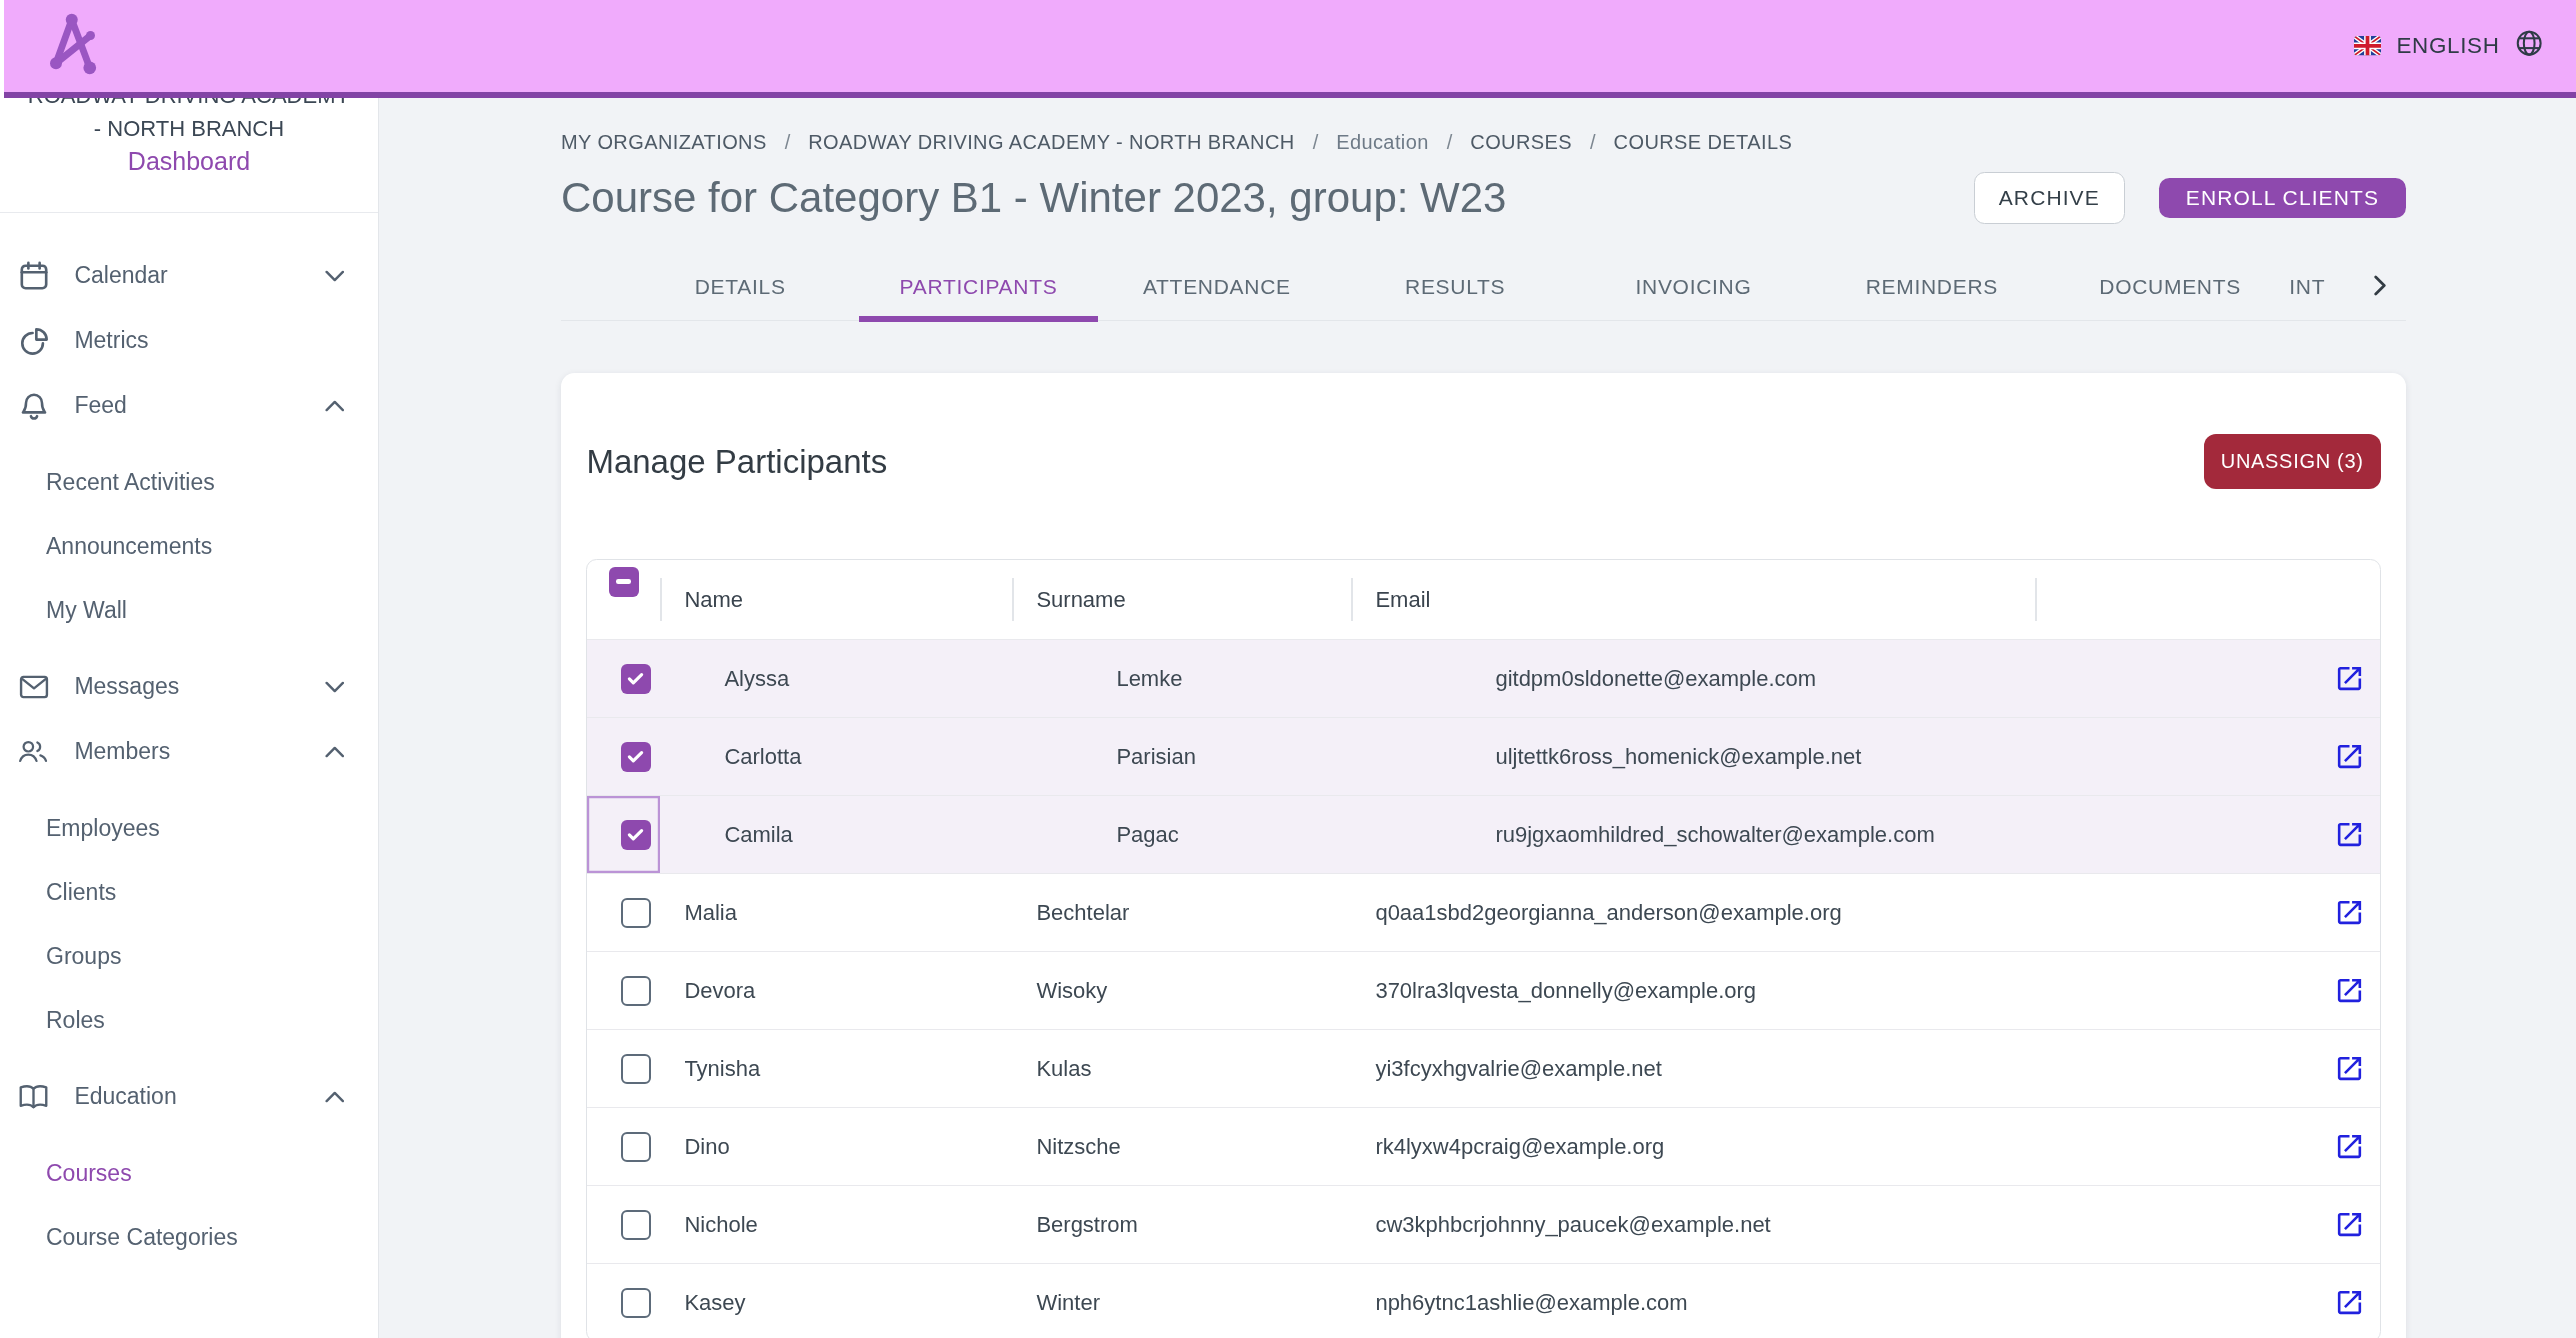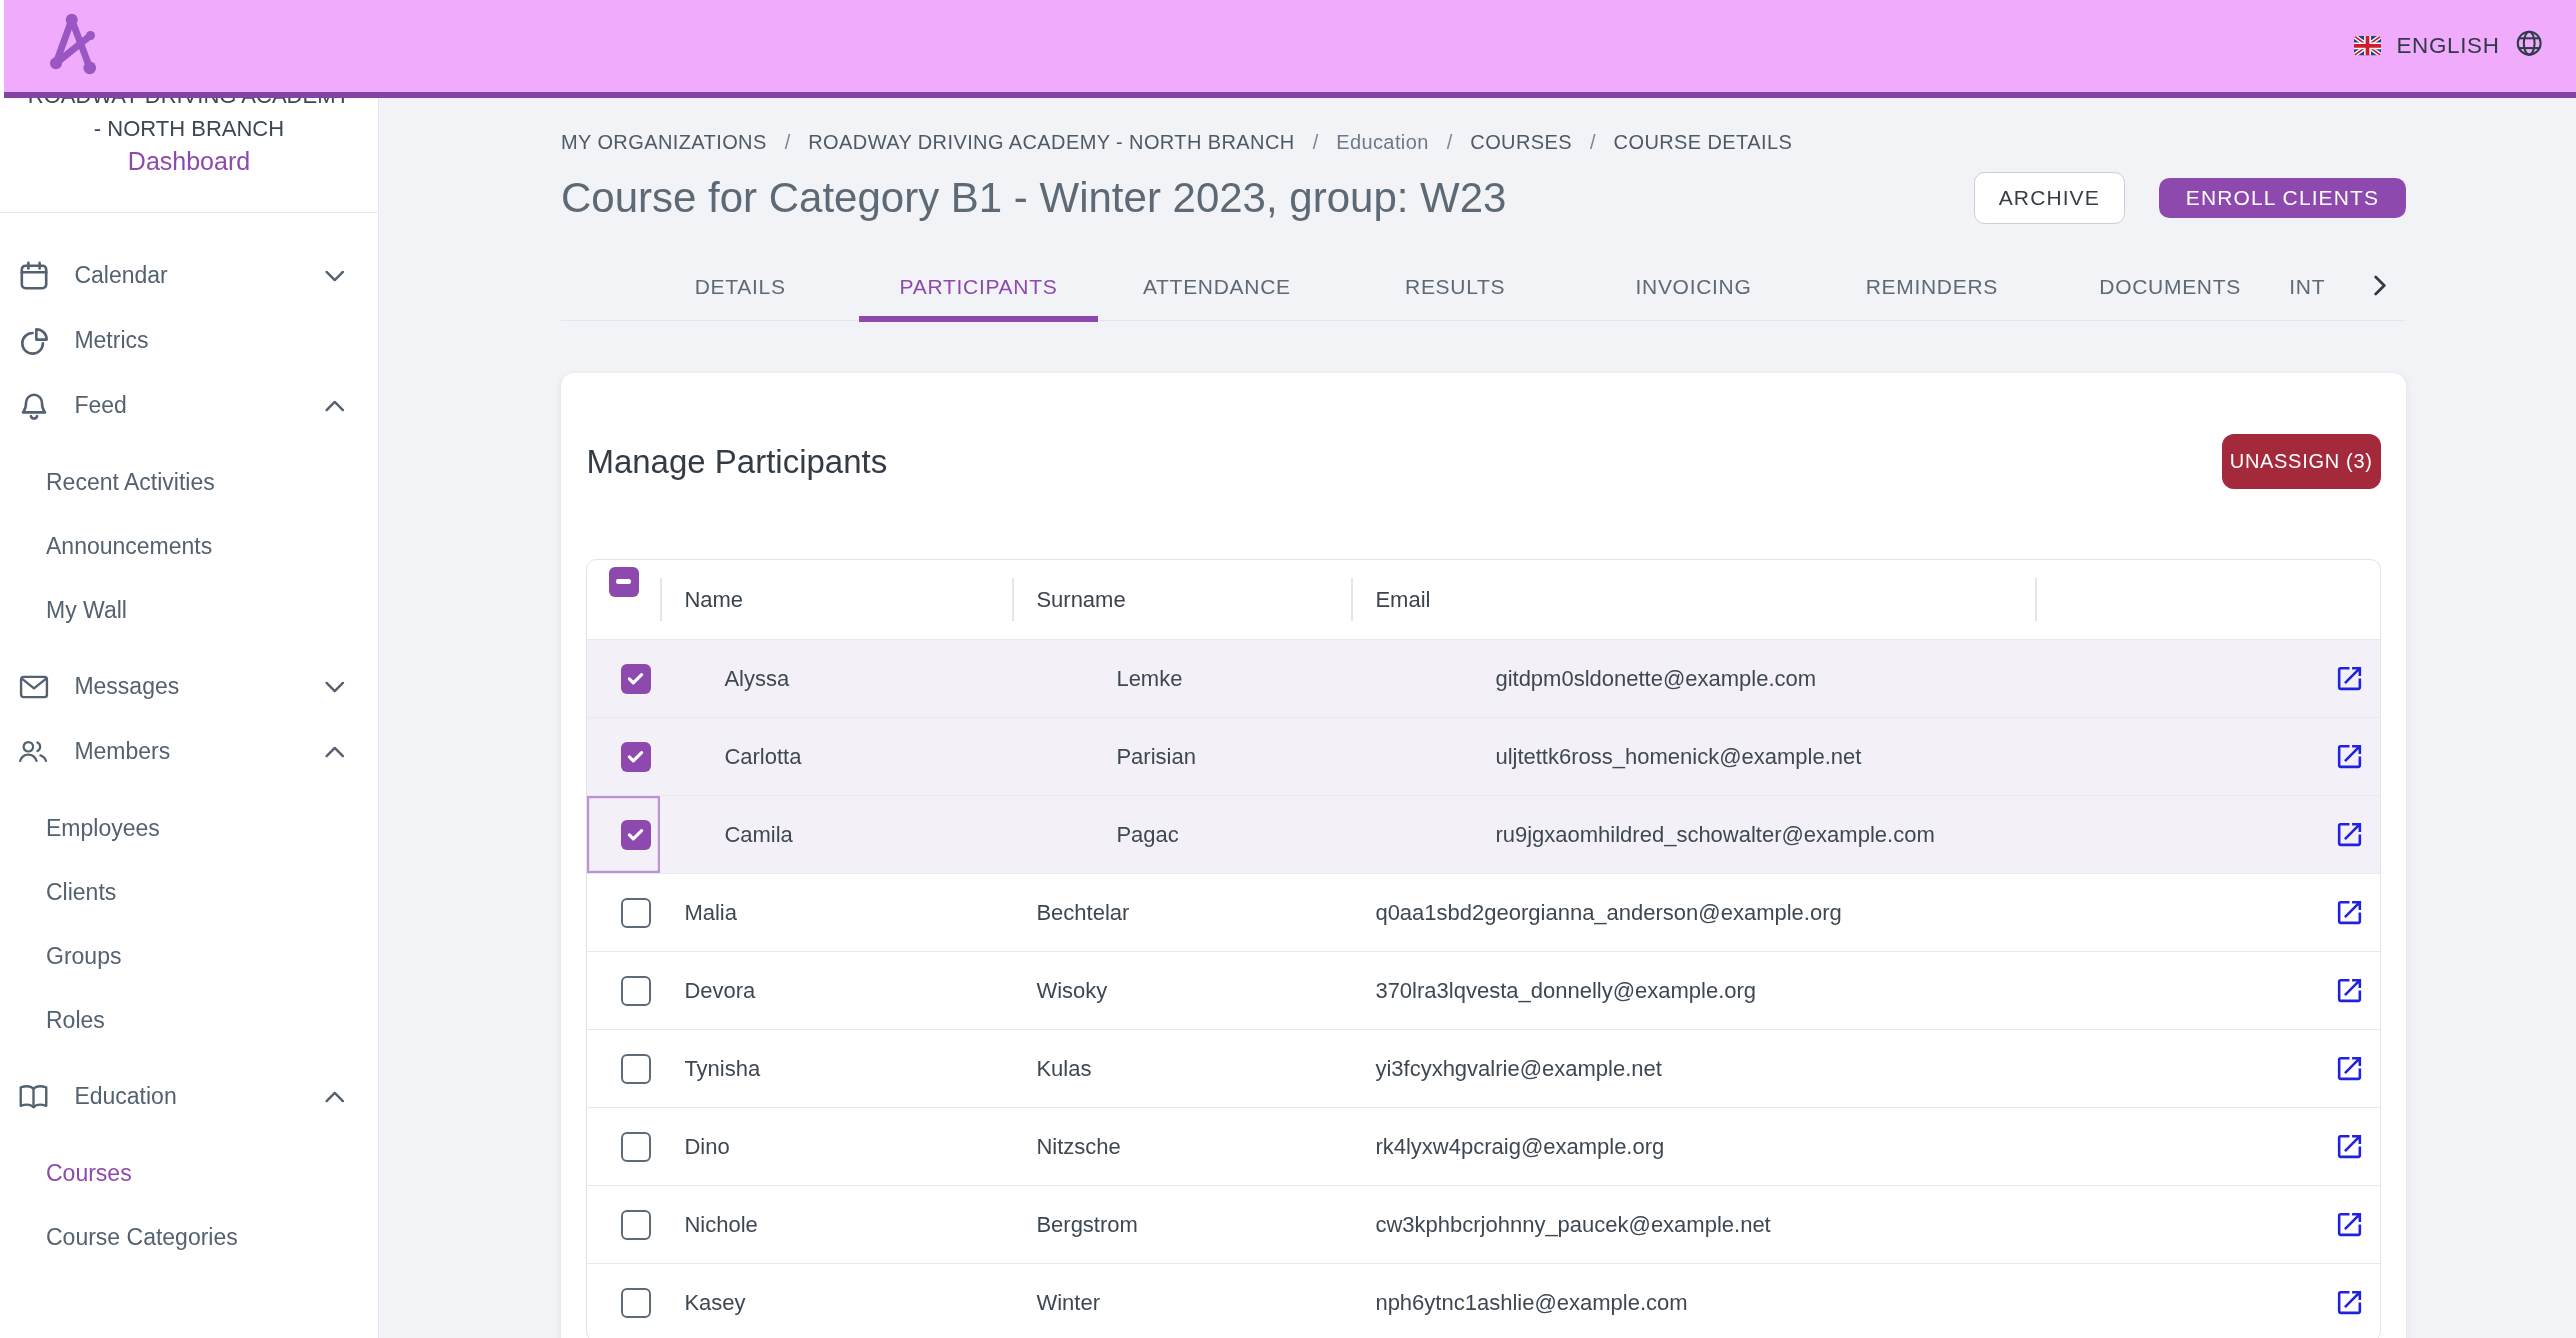--- a/index.html
+++ b/index.html
@@ -63,21 +63,21 @@
   .tab.clipped { width:66px; justify-content:flex-start; overflow:hidden; }
   .tabs-scroll { width:52px; height:66px; display:flex; align-items:center; justify-content:center; cursor:pointer; color:#333c44; }
   
   .card {
     margin-top:52px; background:#fff; border-radius:13.5px;
     box-shadow:0 2.2px 7.5px rgba(30,40,60,0.10); padding:60px 25.4px 45px 25.4px;
     min-height:973px;
   }
   .card-header { display:flex; align-items:center; justify-content:space-between; height:57px; }
   .card-title { font-size:33px; font-weight:400; color:#333c44; }
-  .btn-danger { height:55px; padding:0 8px; background:#a3293b; color:#fff; font-size:20px; letter-spacing:0.7px; border-radius:12px; }
+  .btn-danger { height:55px; padding:0 17px; background:#a3293b; color:#fff; font-size:20px; letter-spacing:0.7px; border-radius:12px; }
   
   .table { margin-top:69px; border:1.5px solid #e0e3e7; border-radius:10.5px; overflow:hidden; background:#fff; }
   .thead, .trow { display:grid; grid-template-columns:73px 352px 339px 684px 1fr; align-items:center; }
   .thead { height:79px; }
   .th { font-size:22px; color:#3a444e; padding-left:24px; position:relative; height:43px; display:flex; align-items:center; }
   .th.divided::before { content:''; position:absolute; left:0; top:0; bottom:0; width:1.5px; background:#e2e5e9; }
   .th-check, .td-check { display:flex; align-items:center; justify-content:center; padding-left:0; align-self:stretch; }
   .trow { height:78px; border-top:1.5px solid #e9e9ed; }
   .trow.selected { background:#f4f0f8;gap:40px; }
   .trow.focused .td-check { box-shadow:inset 0 0 0 2.2px #bb93d6; }

